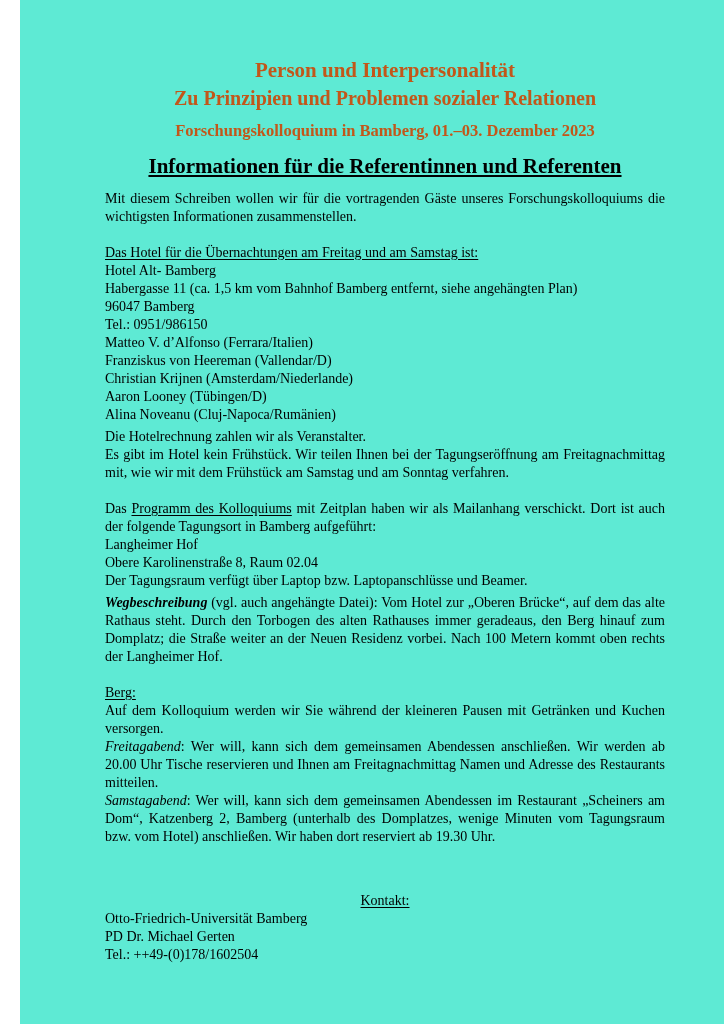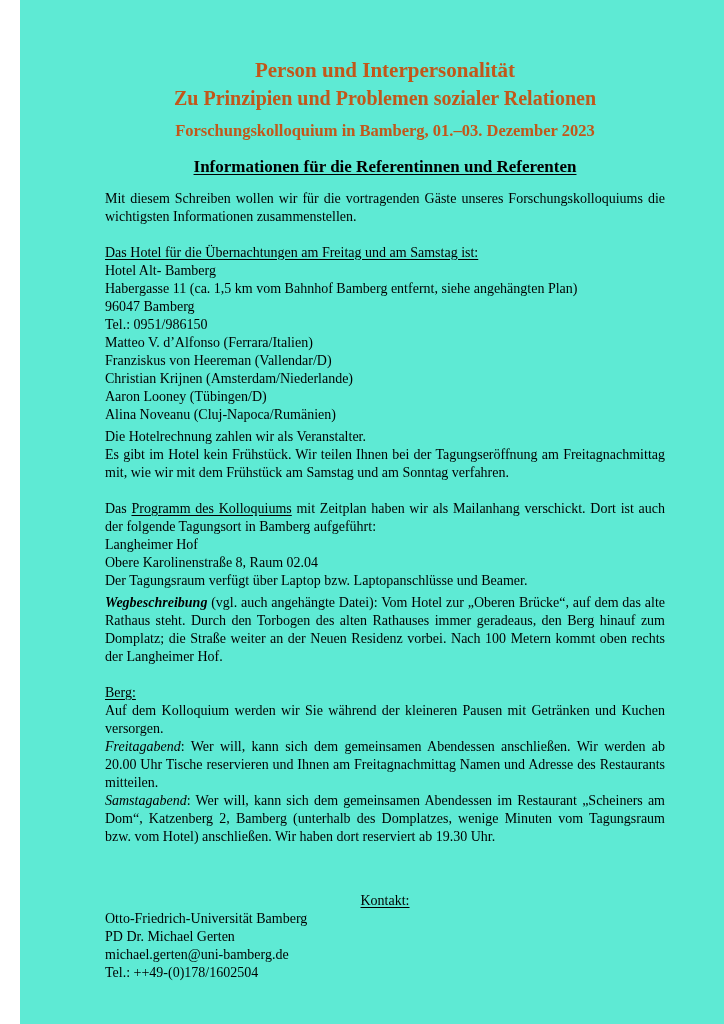--- a/index.html
+++ b/index.html
@@ -12,21 +12,21 @@
     box-sizing:border-box;
     padding:58px 79px 40px 85px;
     overflow:hidden;
     margin-left:20px;
   }
   .center{text-align:center;}
   .t1{font-size:21px;line-height:25px;font-weight:bold;margin:0;}
   .t2{font-size:20px;line-height:25px;font-weight:bold;margin:3px 0 0 0;}
   .t3{font-size:16.5px;line-height:21px;font-weight:bold;margin:9px 0 0 0;}
   .dh{
-    font-size:17px;line-height:21px;font-weight:bold;margin:15px 0 0 0;
+    font-size:21px;line-height:21px;font-weight:bold;margin:15px 0 0 0;
     text-decoration:underline;text-underline-offset:2px;color:#000;
   }
   p{margin:0;font-size:14px;line-height:18px;}
   .just{text-align:justify;}
   .u{text-decoration:underline;text-underline-offset:2px;}
   .bi{font-weight:bold;font-style:italic;}
   .it{font-style:italic;}
   .mt-intro{margin-top:13px;}
   .mt-sec{margin-top:18px;}
   .mt-sm{margin-top:6px;}
@@ -78,17 +78,16 @@
 
   <p class="u mt-sec">Berg:</p>
   <p class="just">Auf dem Kolloquium werden wir Sie während der kleineren Pausen mit Getränken und Kuchen versorgen.</p>
   <p class="just"><span class="it">Freitagabend</span><span>: Wer will, kann sich dem gemeinsamen Abendessen anschließen. Wir werden ab 20.00 Uhr Tische reservieren und Ihnen am Freitagnachmittag Namen und Adresse des Restaurants mitteilen.</span></p>
   <p class="just"><span class="it">Samstagabend</span><span>: Wer will, kann sich dem gemeinsamen Abendessen im Restaurant „Scheiners am Dom“, Katzenberg 2, Bamberg (unterhalb des Domplatzes, wenige Minuten vom Tagungsraum bzw. vom Hotel) anschließen. Wir haben dort reserviert ab 19.30 Uhr.</span></p>
 
   <p class="u mt-contact">Kontakt:</p>
   <div>
     <p>Otto-Friedrich-Universität Bamberg</p>
     <p>PD Dr. Michael Gerten</p>
-    <p>michael.gerten@uni-bamberg.de</p>
     <p>Tel.: ++49-(0)178/1602504</p>
   </div>
 
 </div>
 
 </body></html>

